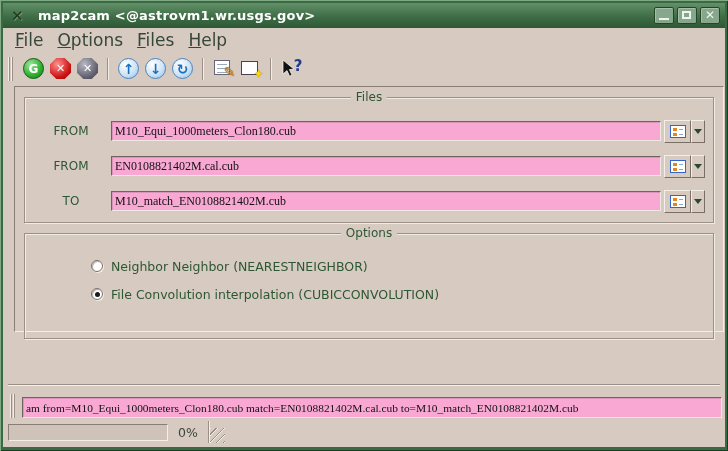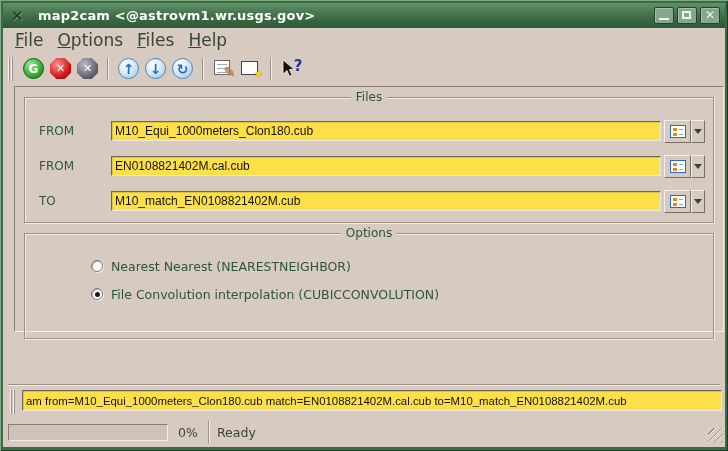--- a/index.html
+++ b/index.html
@@ -68,23 +68,23 @@
   .icon-whatsthis .q { position:absolute; right:0; top:-2px; color:#223b8f; font-weight:bold; font-size:15px; }
   
   .central { flex:0 0 auto; height:246px; margin:1px 1px 0 11px;
     border:1px solid; border-color:#8a7e74 #f4eee8 #f4eee8 #8a7e74; }
   .groupbox { position:relative; margin:10px 9px 0 9px;
     border:1px solid #9b9087; box-shadow:inset 1px 1px 0 #f2ece6, 1px 1px 0 #f2ece6; }
   .groupbox-label { position:absolute; top:-8px; left:50%; transform:translateX(-50%);
     background:#d6cac1; padding:0 5px; color:#2d5733; font-size:12px; line-height:14px; }
   .gb-files { height:126px; padding-top:23px; }
   .file-row { display:flex; align-items:center; height:20px; margin-bottom:15px; }
-  .file-label { width:64px; margin-left:14px; text-align:left; color:#2d5733; }
-  .textfield { background:#fde047; border:1px solid; border-color:#6f655c #efe8e2 #efe8e2 #6f655c;
-    box-shadow:inset 1px 1px 0 rgba(0,0,0,.12); height:20px; font-family:Liberation Sans, sans-serif;
+  .file-label { width:64px; margin-left:14px; text-align:center; color:#2d5733; }
+  .textfield { background:#f9a8d4; border:1px solid; border-color:#6f655c #efe8e2 #efe8e2 #6f655c;
+    box-shadow:inset 1px 1px 0 rgba(0,0,0,.12); height:20px; font-family:Liberation Serif, serif;
     font-size:12px; color:#111; padding:8px 3px; outline:none; cursor:text; }
   .file-input { flex:1; margin-left:8px; }
   .browse-btn { width:27px; height:23px; margin-left:3px; background:#d6cac1;
     border:1px solid; border-color:#f5efe9 #7a6f66 #7a6f66 #f5efe9;
     display:flex; align-items:center; justify-content:center; }
   .browse-icon { width:16px; height:13px; background:#fff; border:1px solid #3366cc; position:relative; }
   .browse-icon .sq1,.browse-icon .sq2 { position:absolute; left:2px; width:4px; height:3px; background:#e08820; }
   .browse-icon .sq1 { top:2px; } .browse-icon .sq2 { top:7px; }
   .browse-icon .l1,.browse-icon .l2 { position:absolute; left:8px; right:2px; height:1px; background:#8aa4d4; }
   .browse-icon .l1 { top:3px; } .browse-icon .l2 { top:8px; }
@@ -98,21 +98,21 @@
   .opt-row { display:flex; align-items:center; height:28px; }
   .interp-label { width:66px; text-align:center; color:#2d5733; }
   .radio { width:12px; height:12px; border-radius:50%; background:#fff; border:1px solid #7a7068;
     box-shadow:inset 1px 1px 1px rgba(0,0,0,.3), 1px 1px 0 #f2ece6; margin-right:8px; position:relative; flex:0 0 auto; }
   .radio.checked::after { content:""; position:absolute; left:3px; top:3px; width:5px; height:5px;
     border-radius:50%; background:#1a1a1a; }
   .radio-label { color:#2d5733; font-size:12.5px; }
   .flex-spacer { flex:1 1 auto; }
   
   .sep-line { height:2px; margin:0 5px 4px 5px; border-top:1px solid #9b9087; border-bottom:1px solid #f4eee8; flex:0 0 auto; }
-  .cmd-row { height:28px; display:flex; align-items:flex-start; padding:0 3px 0 6px; flex:0 0 auto; }
+  .cmd-row { height:28px; display:flex; align-items:flex-end; padding:0 3px 0 6px; flex:0 0 auto; }
   .cmd-input { flex:1; font-size:11.4px; height:21px; white-space:nowrap; }
   
   .statusbar { height:29px; display:flex; align-items:center; padding:3px 2px 4px 3px; flex:0 0 auto; }
   .progress-trough { width:160px; height:17px; background:#cec2b9;
     border:1px solid; border-color:#8a7e74 #f4eee8 #f4eee8 #8a7e74; margin-left:2px; }
   .progress-label { width:40px; text-align:center; color:#3a443c; font-size:12.5px; }
   .vsep { width:2px; align-self:stretch; border-left:1px solid #9b9087; border-right:1px solid #f4eee8; }
   .status-panel { flex:1; align-self:stretch; display:flex; align-items:center; padding-left:7px;
     color:#3a443c; font-size:12.5px; }
   .size-grip { width:15px; height:15px; align-self:flex-end;
@@ -246,21 +246,21 @@
           </div>
         </div>
       </div>
 
       <div class="groupbox gb-options">
         <div class="groupbox-label">Options</div>
 
         <div class="opt-row">
           <div class="interp-label"></div>
           <div class="radio"></div>
-          <div class="radio-label">Nearest Nearest (NEARESTNEIGHBOR)</div>
+          <div class="radio-label">Neighbor Neighbor (NEARESTNEIGHBOR)</div>
         </div>
 
 
         <div class="opt-row">
           <div class="interp-label"></div>
           <div class="radio checked"></div>
           <div class="radio-label">File Convolution interpolation (CUBICCONVOLUTION)</div>
         </div>
       </div>
 
@@ -271,18 +271,17 @@
     <div class="sep-line"></div>
     <div class="cmd-row">
       <div class="grip-handle"></div>
       <input class="textfield cmd-input" value="am from=M10_Equi_1000meters_Clon180.cub match=EN0108821402M.cal.cub to=M10_match_EN0108821402M.cub" style="">
     </div>
 
     <div class="statusbar">
       <div class="progress-trough"></div>
       <div class="progress-label">0%</div>
       <div class="vsep"></div>
-      <div class="status-panel">Ready</div>
       <div class="size-grip"></div>
     </div>
 
   </div>
 </div>
 
 </body></html>

